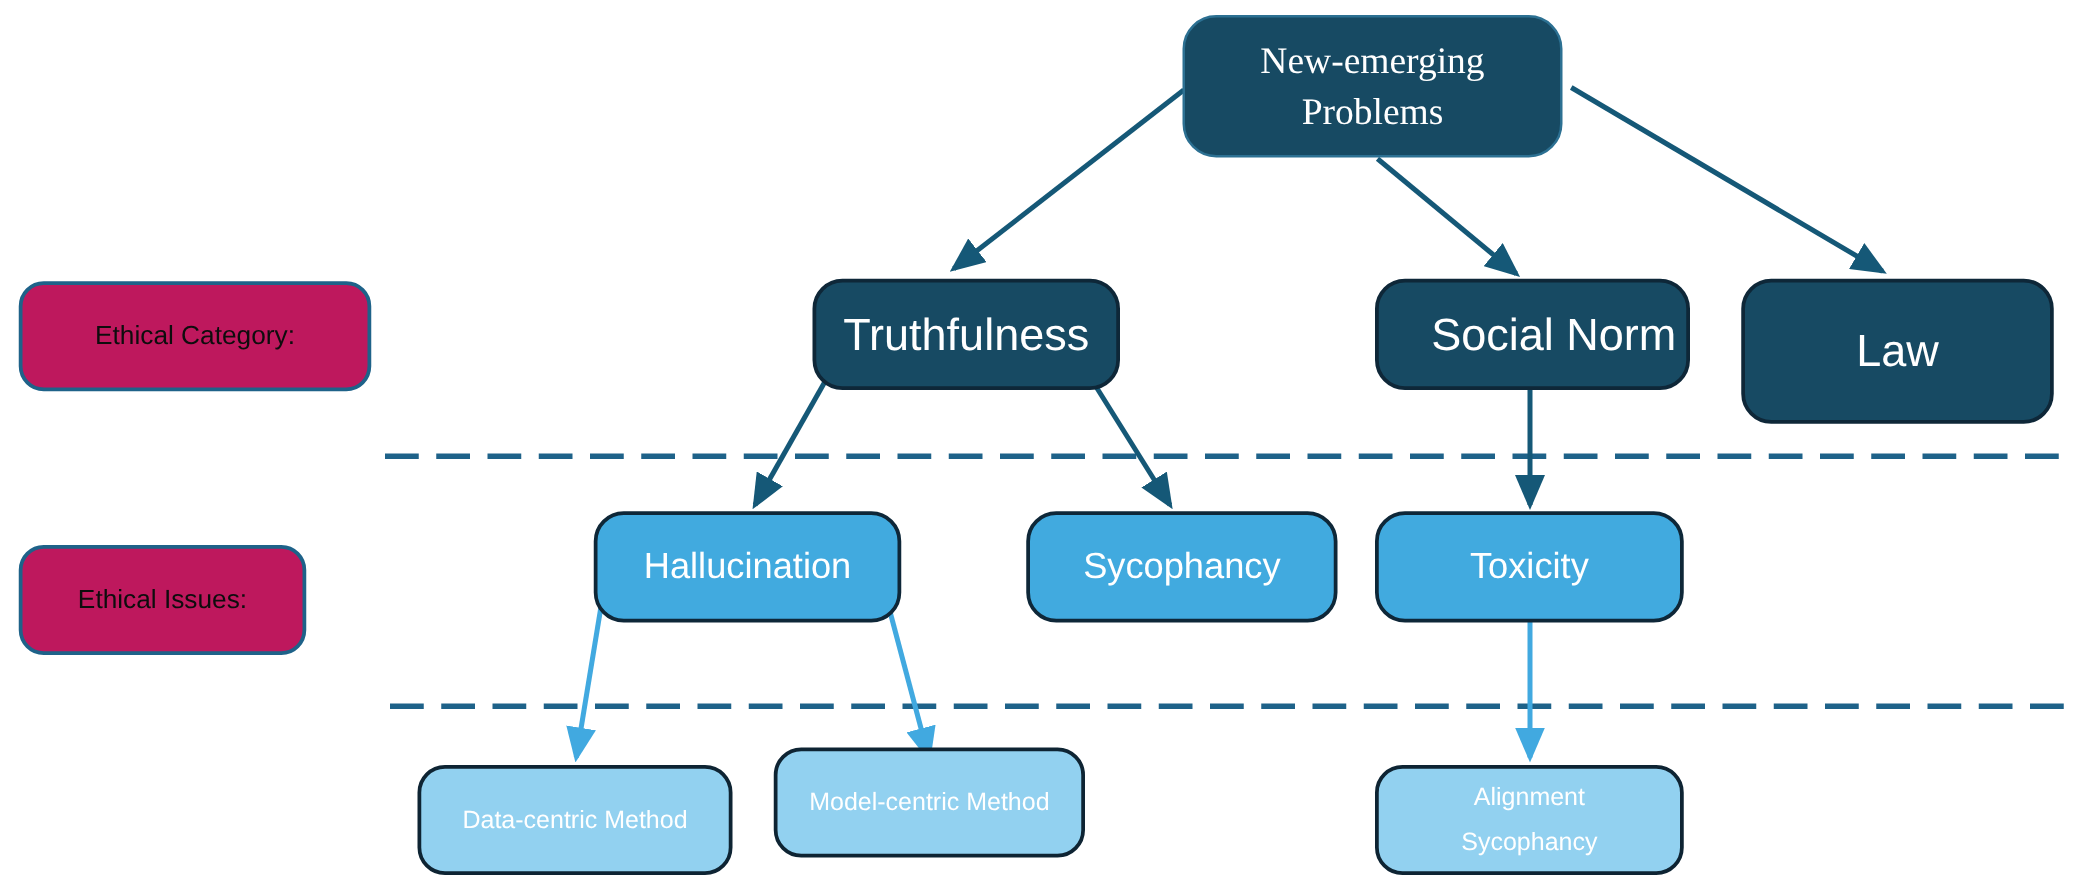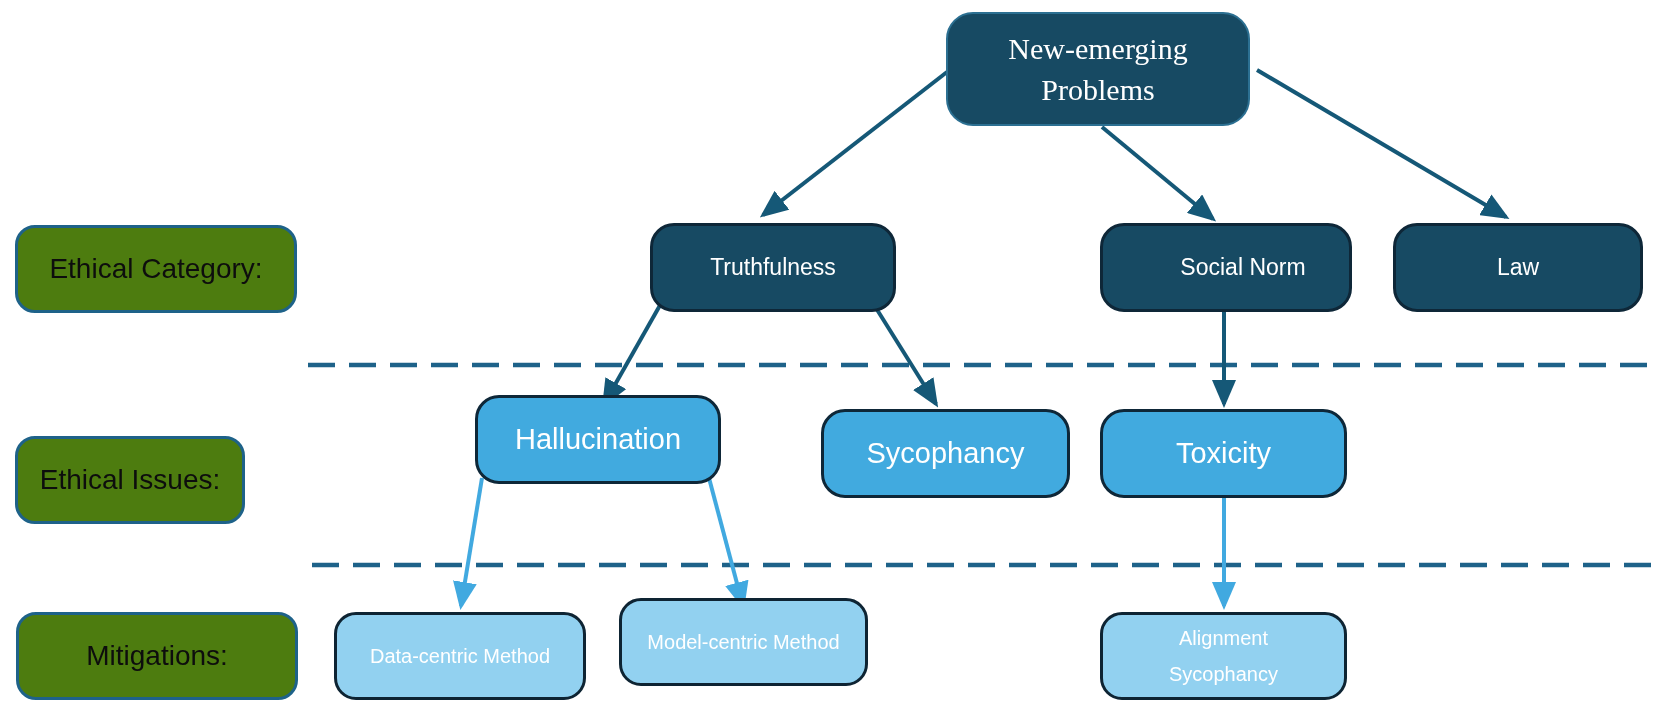--- a/index.html
+++ b/index.html
@@ -38,40 +38,40 @@
   .node--root {
     background: var(--dark-fill);
     border: 2.5px solid var(--title-border);
     border-radius: 27px;
     font-size: 30px;
     line-height: 41px;
   }
   .node--dark {
     background: var(--dark-fill);
     border: 3px solid var(--dark-border);
-    font-size: 23px;
+    font-size: 36px;
   }
   .node--medium {
     background: var(--medium-fill);
     border: 3px solid var(--dark-border);
     font-size: 29px;
   }
   .node--light {
     background: var(--light-fill);
     border: 3.5px solid var(--light-border);
     border-radius: 22px;
     font-size: 20px;
     line-height: 36px;
   }
   .row-label {
-    background: #4d7c0f;
+    background: #be185d;
     border: 3px solid var(--label-border);
     border-radius: 20px;
     color: var(--label-text, #0d0d0d);
-    font-size: 28px;
+    font-size: 21px;
   }
   .dashed-line {
     stroke: var(--dashed-line);
     stroke-width: 4.5;
     stroke-dasharray: 27 14;
     fill: none;
   }
   .arrow-dark {
     stroke: var(--arrow-dark);
     stroke-width: 4;
@@ -119,35 +119,32 @@
   <div class="node node--root" style="left:946px; top:12px; width:304px; height:114px;font-family:Liberation Serif, serif;">
     <span style="max-width:250px;">New-emerging Problems</span>
   </div>
 
   <div class="row-label" style="left:15px; top:225px; width:282px; height:88px;">
     <span>Ethical Category:</span>
   </div>
   <div class="row-label" style="left:15px; top:436px; width:230px; height:88px;">
     <span>Ethical Issues:</span>
   </div>
-  <div class="row-label" style="left:16px; top:612px; width:282px; height:88px;">
-    <span>Mitigations:</span>
-  </div>
 
   <div class="node node--dark" style="left:650px; top:223px; width:246px; height:89px;">
     <span>Truthfulness</span>
   </div>
   <div class="node node--dark" style="left:1100px; top:223px; width:252px; height:89px;padding-left:34px;">
     <span>Social Norm</span>
   </div>
-  <div class="node node--dark" style="left:1393px; top:223px; width:250px; height:89px;">
+  <div class="node node--dark" style="left:1393px; top:223px; width:250px; height:116px;">
     <span>Law</span>
   </div>
 
-  <div class="node node--medium" style="left:475px; top:395px; width:246px; height:89px;justify-content:center;">
+  <div class="node node--medium" style="left:475px; top:409px; width:246px; height:89px;justify-content:center;">
     <span>Hallucination</span>
   </div>
   <div class="node node--medium" style="left:1100px; top:409px; width:247px; height:89px;">
     <span>Toxicity</span>
   </div>
   <div class="node node--medium" style="left:821px; top:409px; width:249px; height:89px;">
     <span>Sycophancy</span>
   </div>
 
   <div class="node node--light" style="left:334px; top:612px; width:252px; height:88px;">

